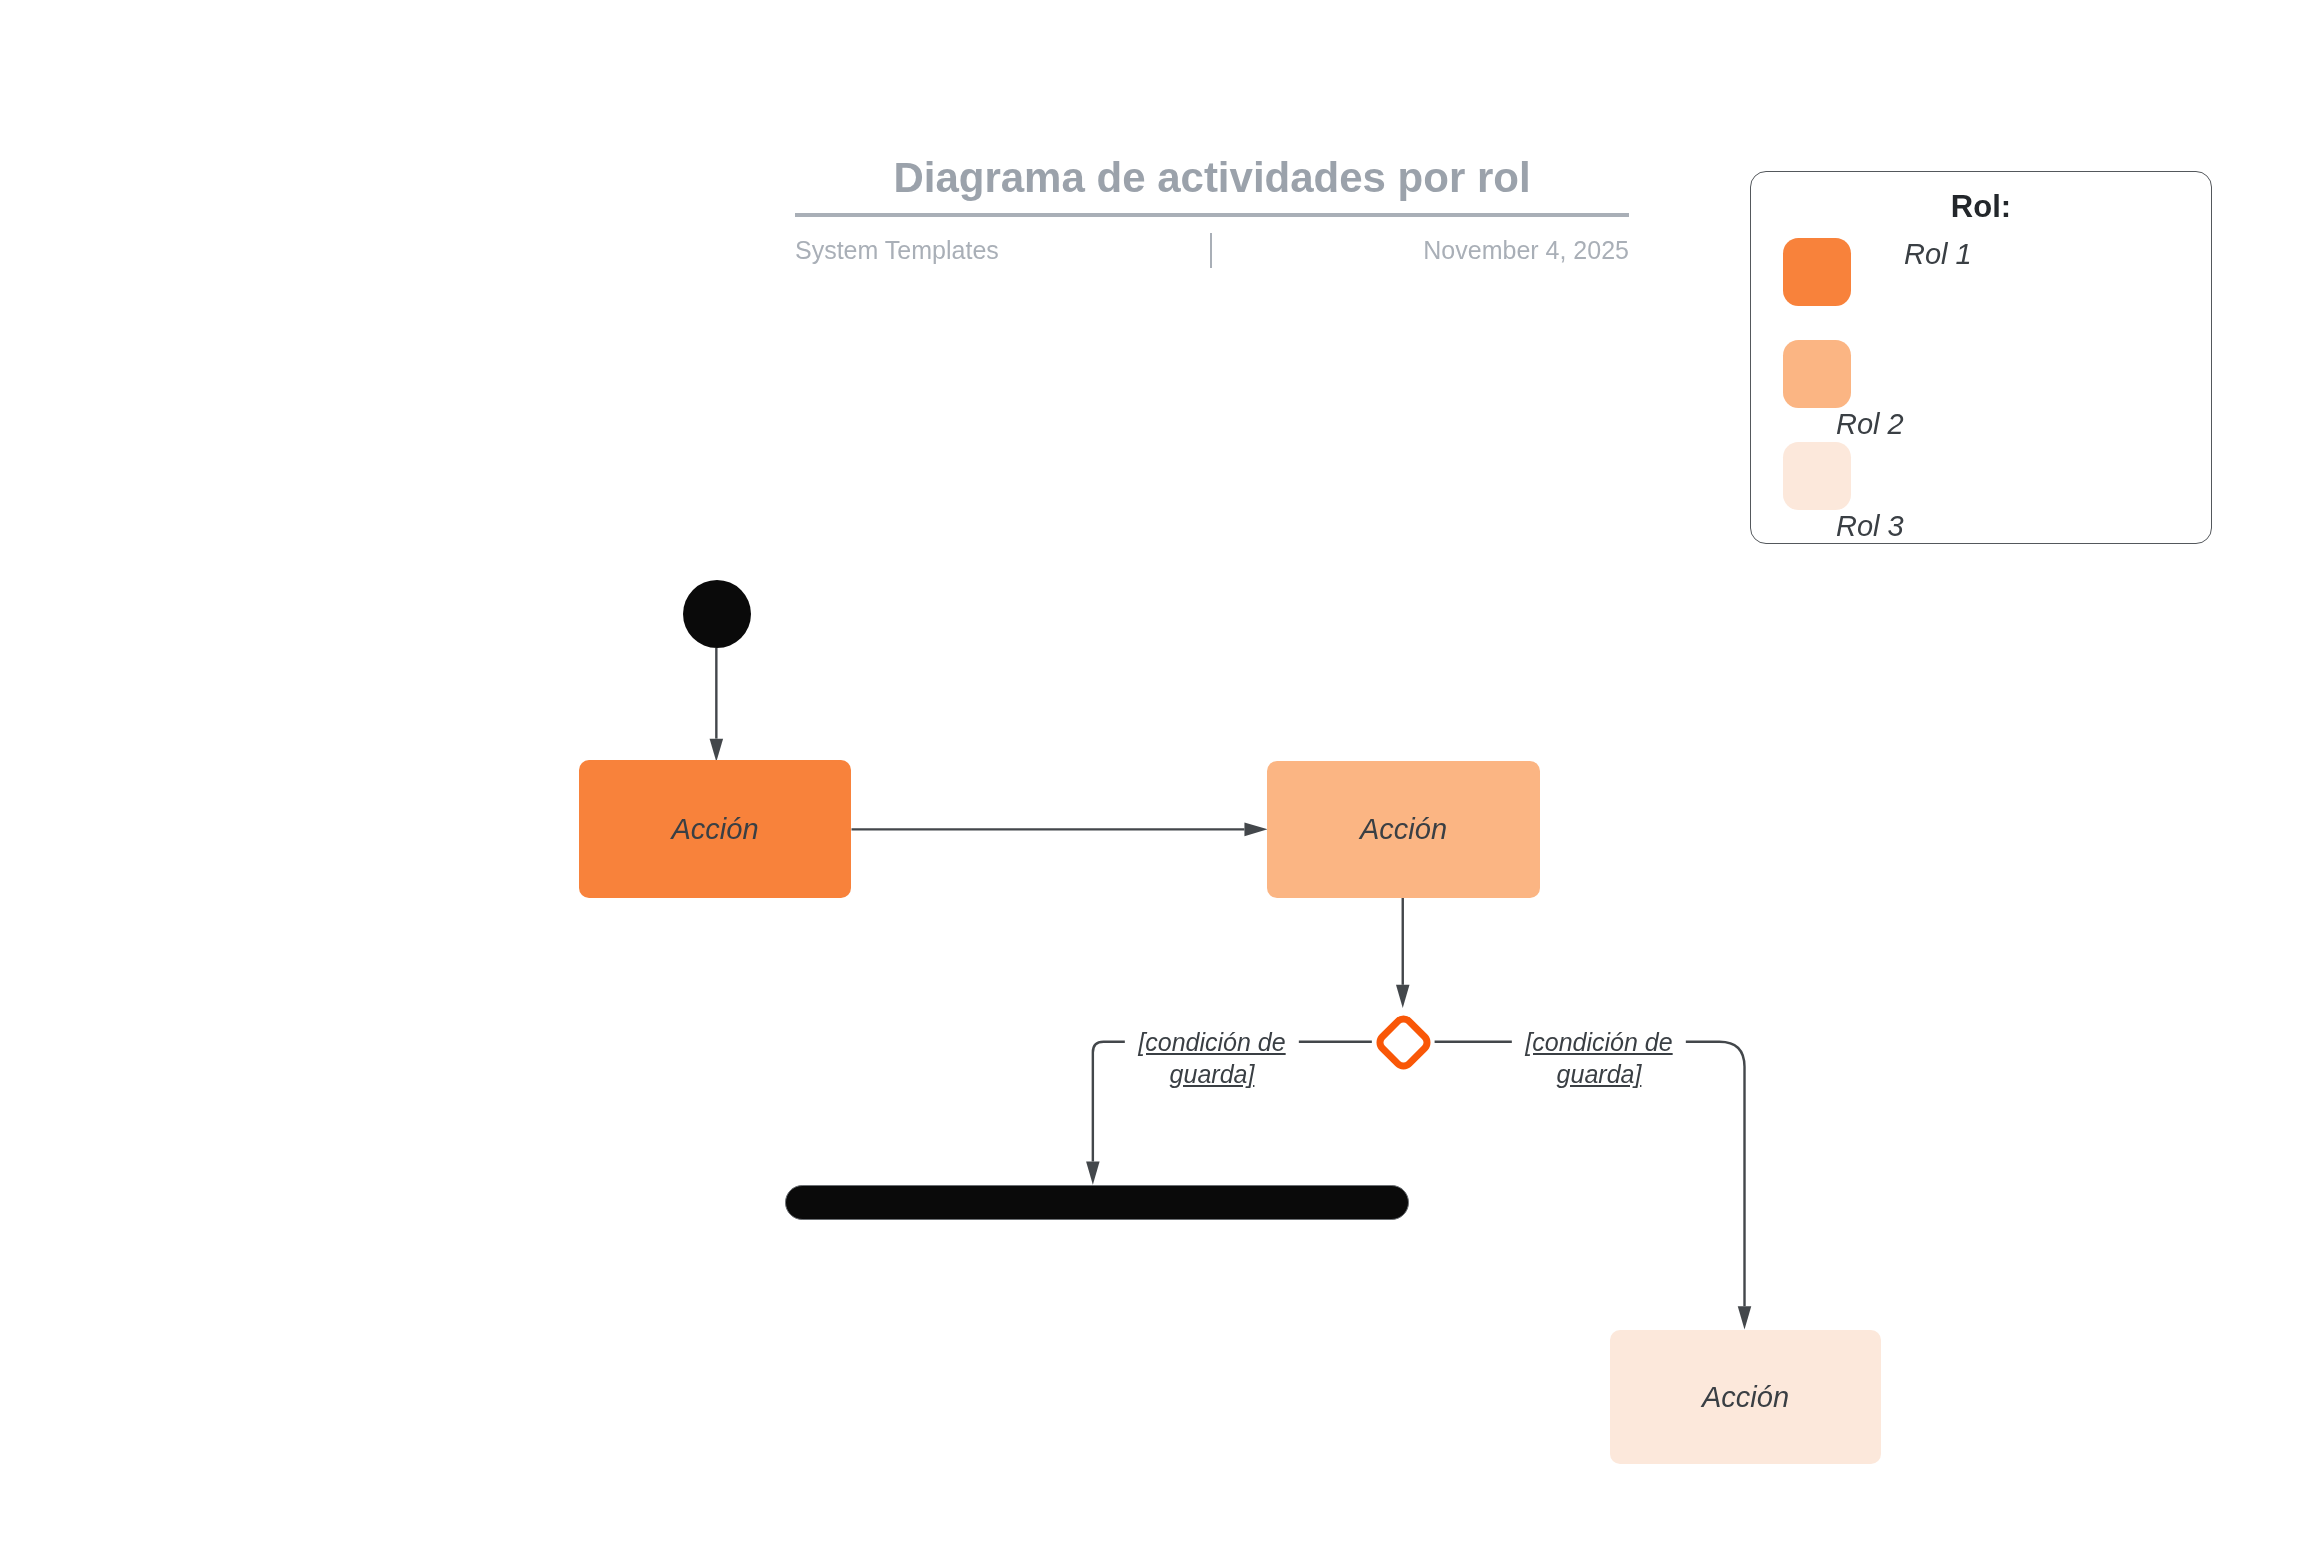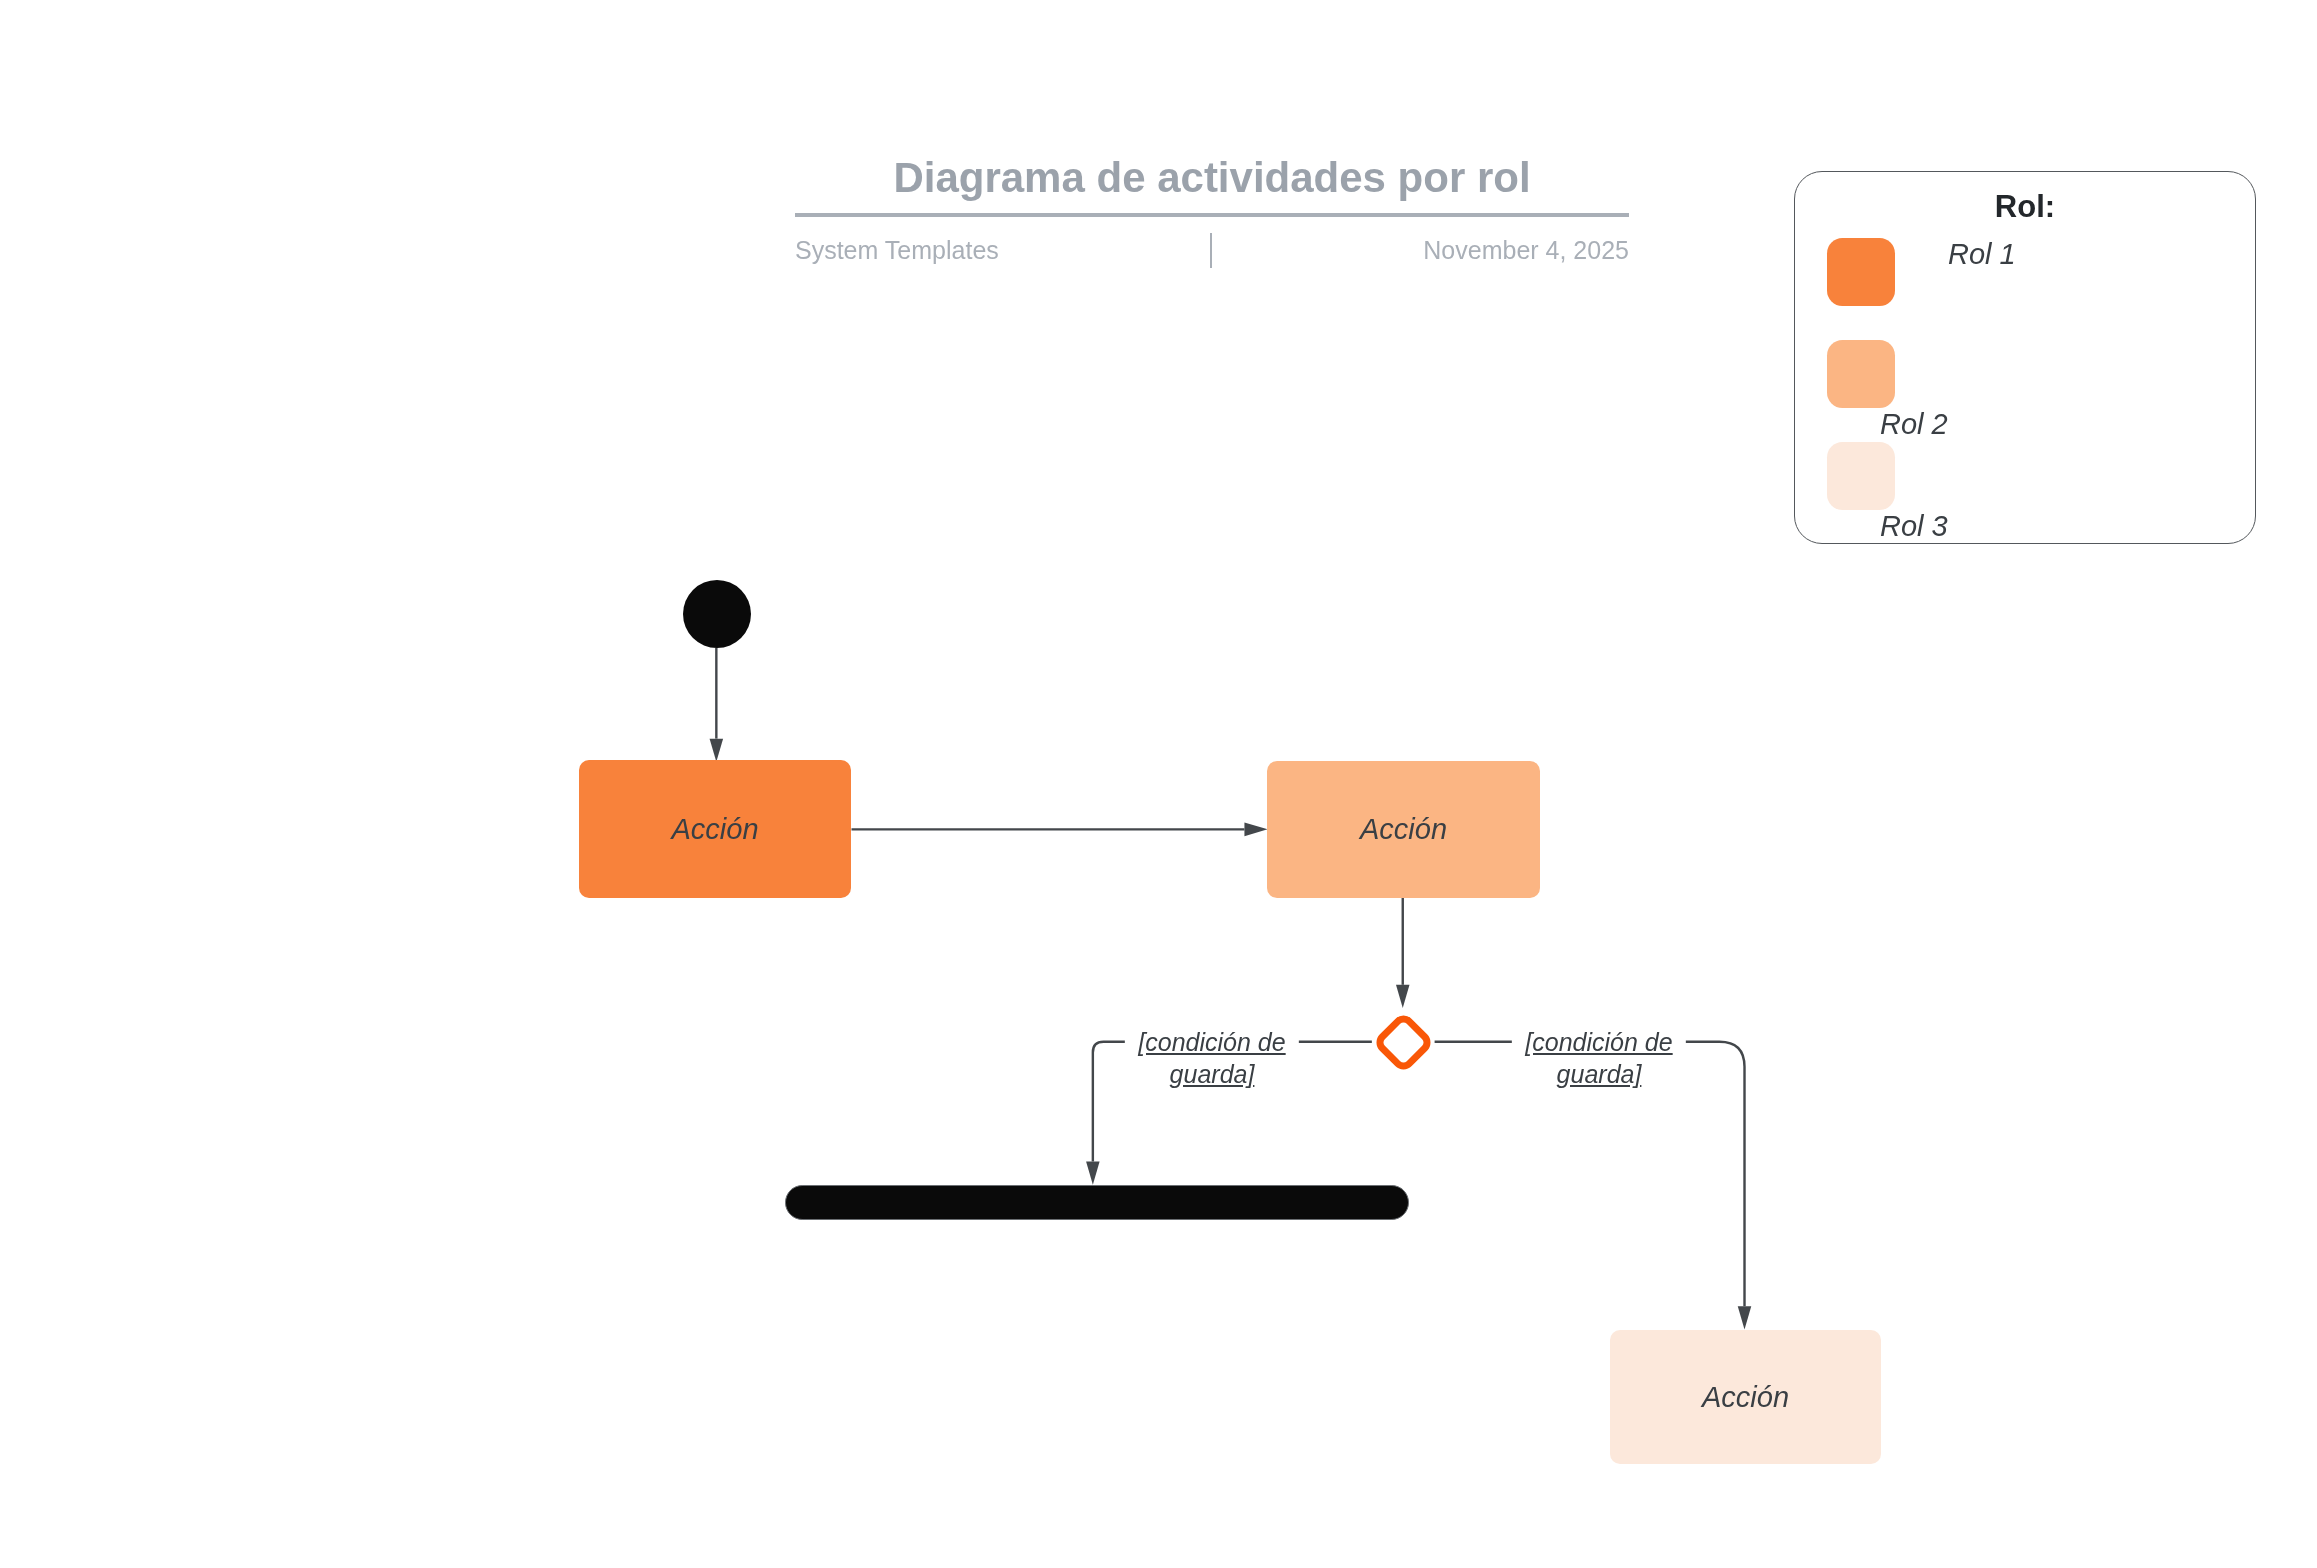--- a/index.html
+++ b/index.html
@@ -49,24 +49,23 @@
   }
 
   
   .legend {
     position: absolute;
     left: 1750px;
     top: 171px;
     width: 462px;
     height: 373px;
     border: 1.9px solid var(--legendBorder);
-    border-radius: 28px;
+    border-radius: 16px;
     background: #ffffff;
     box-sizing: border-box;
-    margin-left: 44px;
   }
   .legend-title {
     text-align: center;
     font-size: 31px;
     font-weight: bold;
     color: var(--legendTitle);
     margin-top: 17.4px;
   }
   .legend-item {
     position: absolute;

